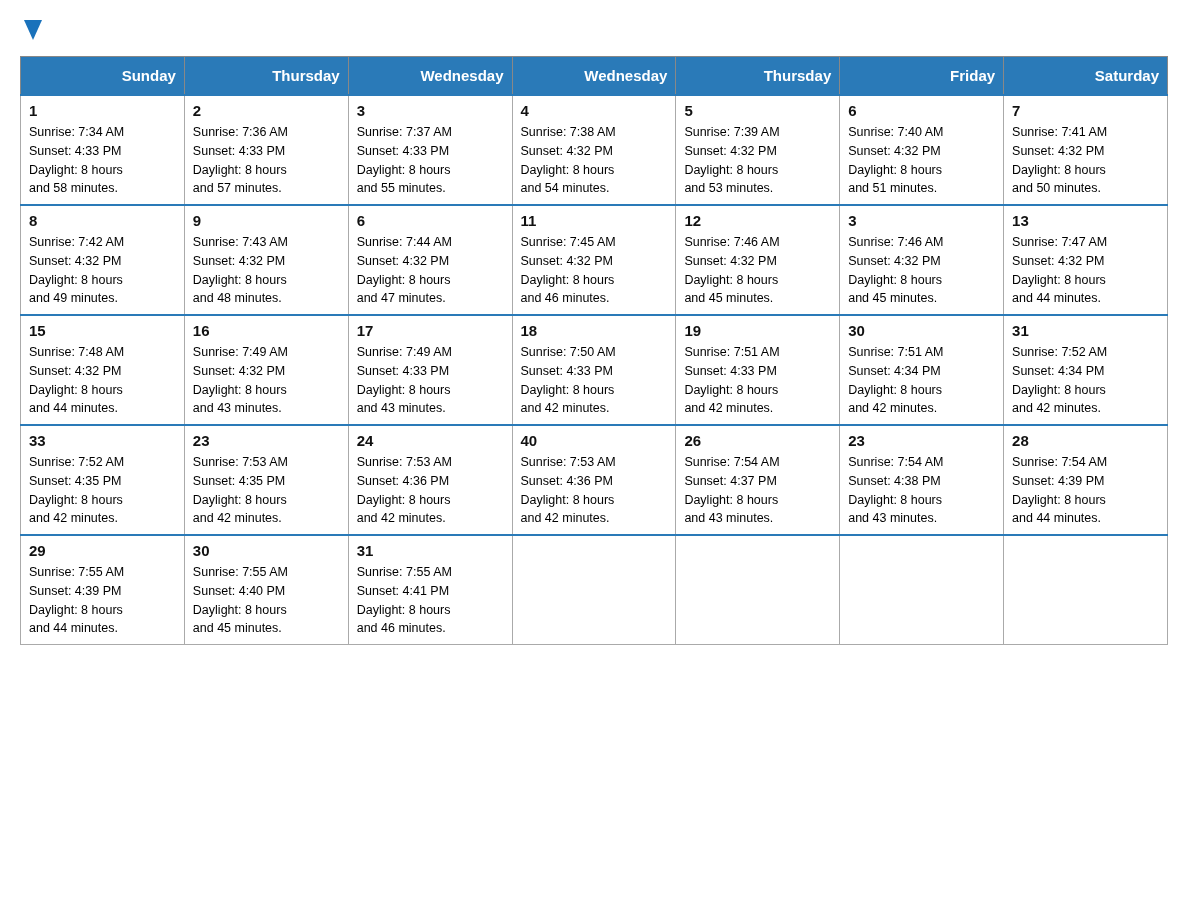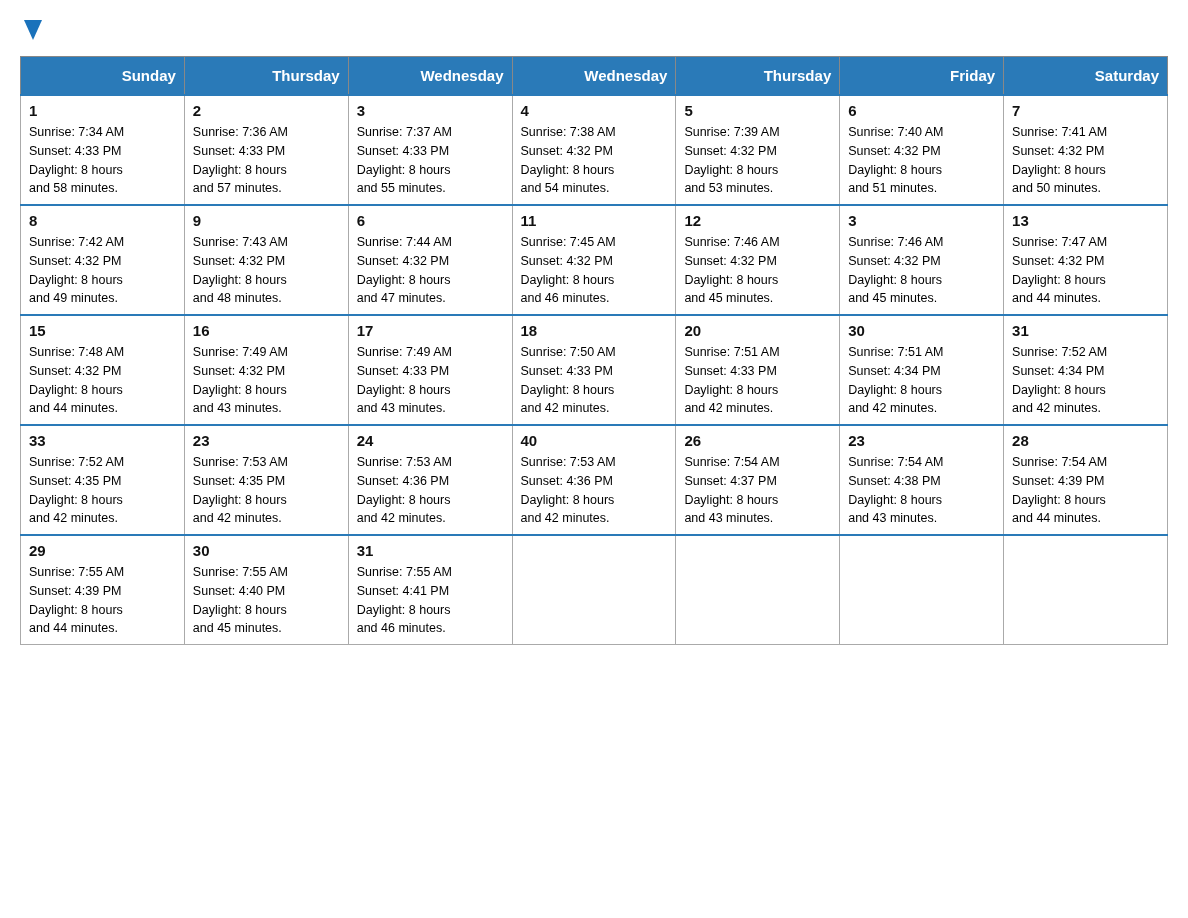--- a/index.html
+++ b/index.html
@@ -269,21 +269,21 @@
         <td>
         <div class="day-number">18</div>
         <div class="day-info">
           Sunrise: 7:50 AM<br>
           Sunset: 4:33 PM<br>
           Daylight: 8 hours<br>
           and 42 minutes.
         </div>
       </td>
         <td>
-        <div class="day-number">20</div>
+        <div class="day-number">19</div>
         <div class="day-info">
           Sunrise: 7:51 AM<br>
           Sunset: 4:33 PM<br>
           Daylight: 8 hours<br>
           and 42 minutes.
         </div>
       </td>
         <td>
         <div class="day-number">30</div>
         <div class="day-info">

